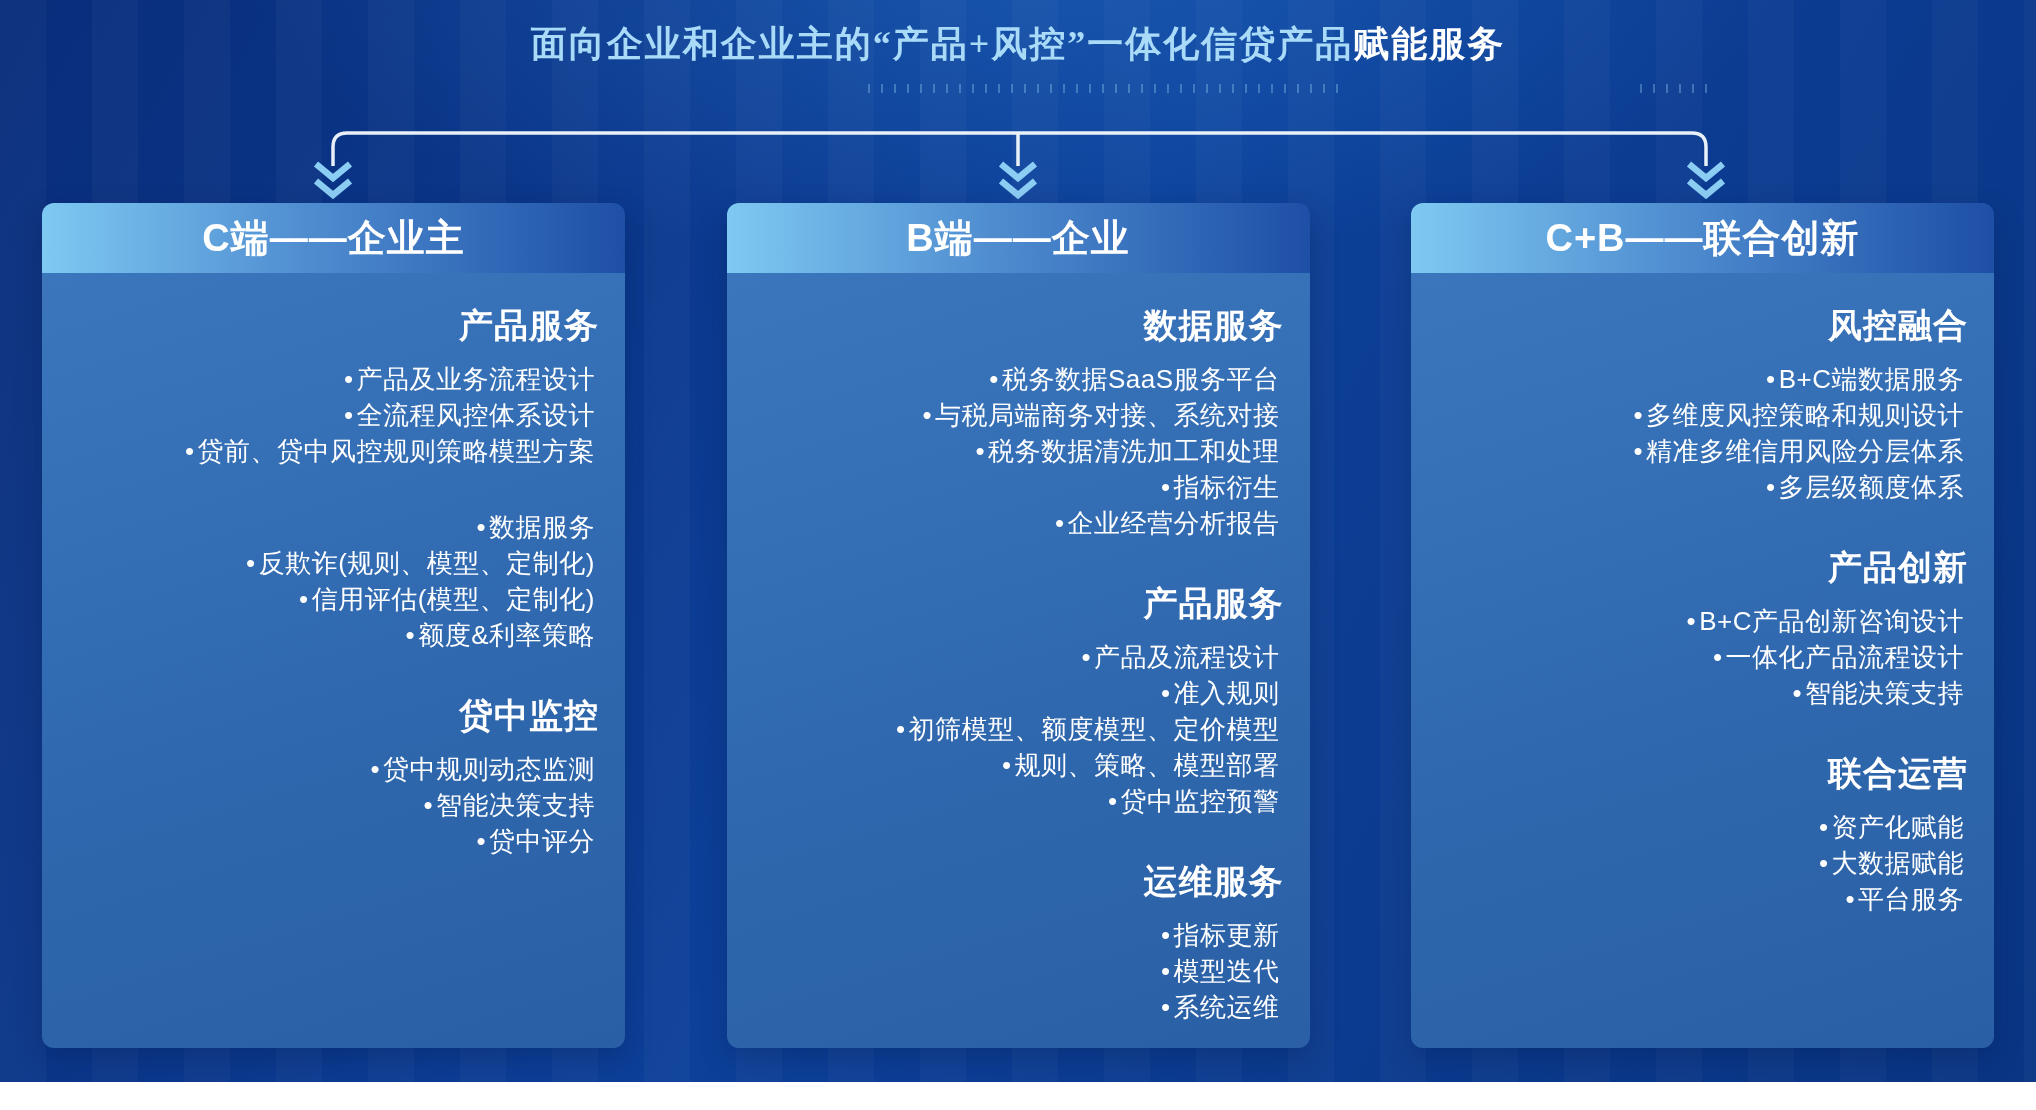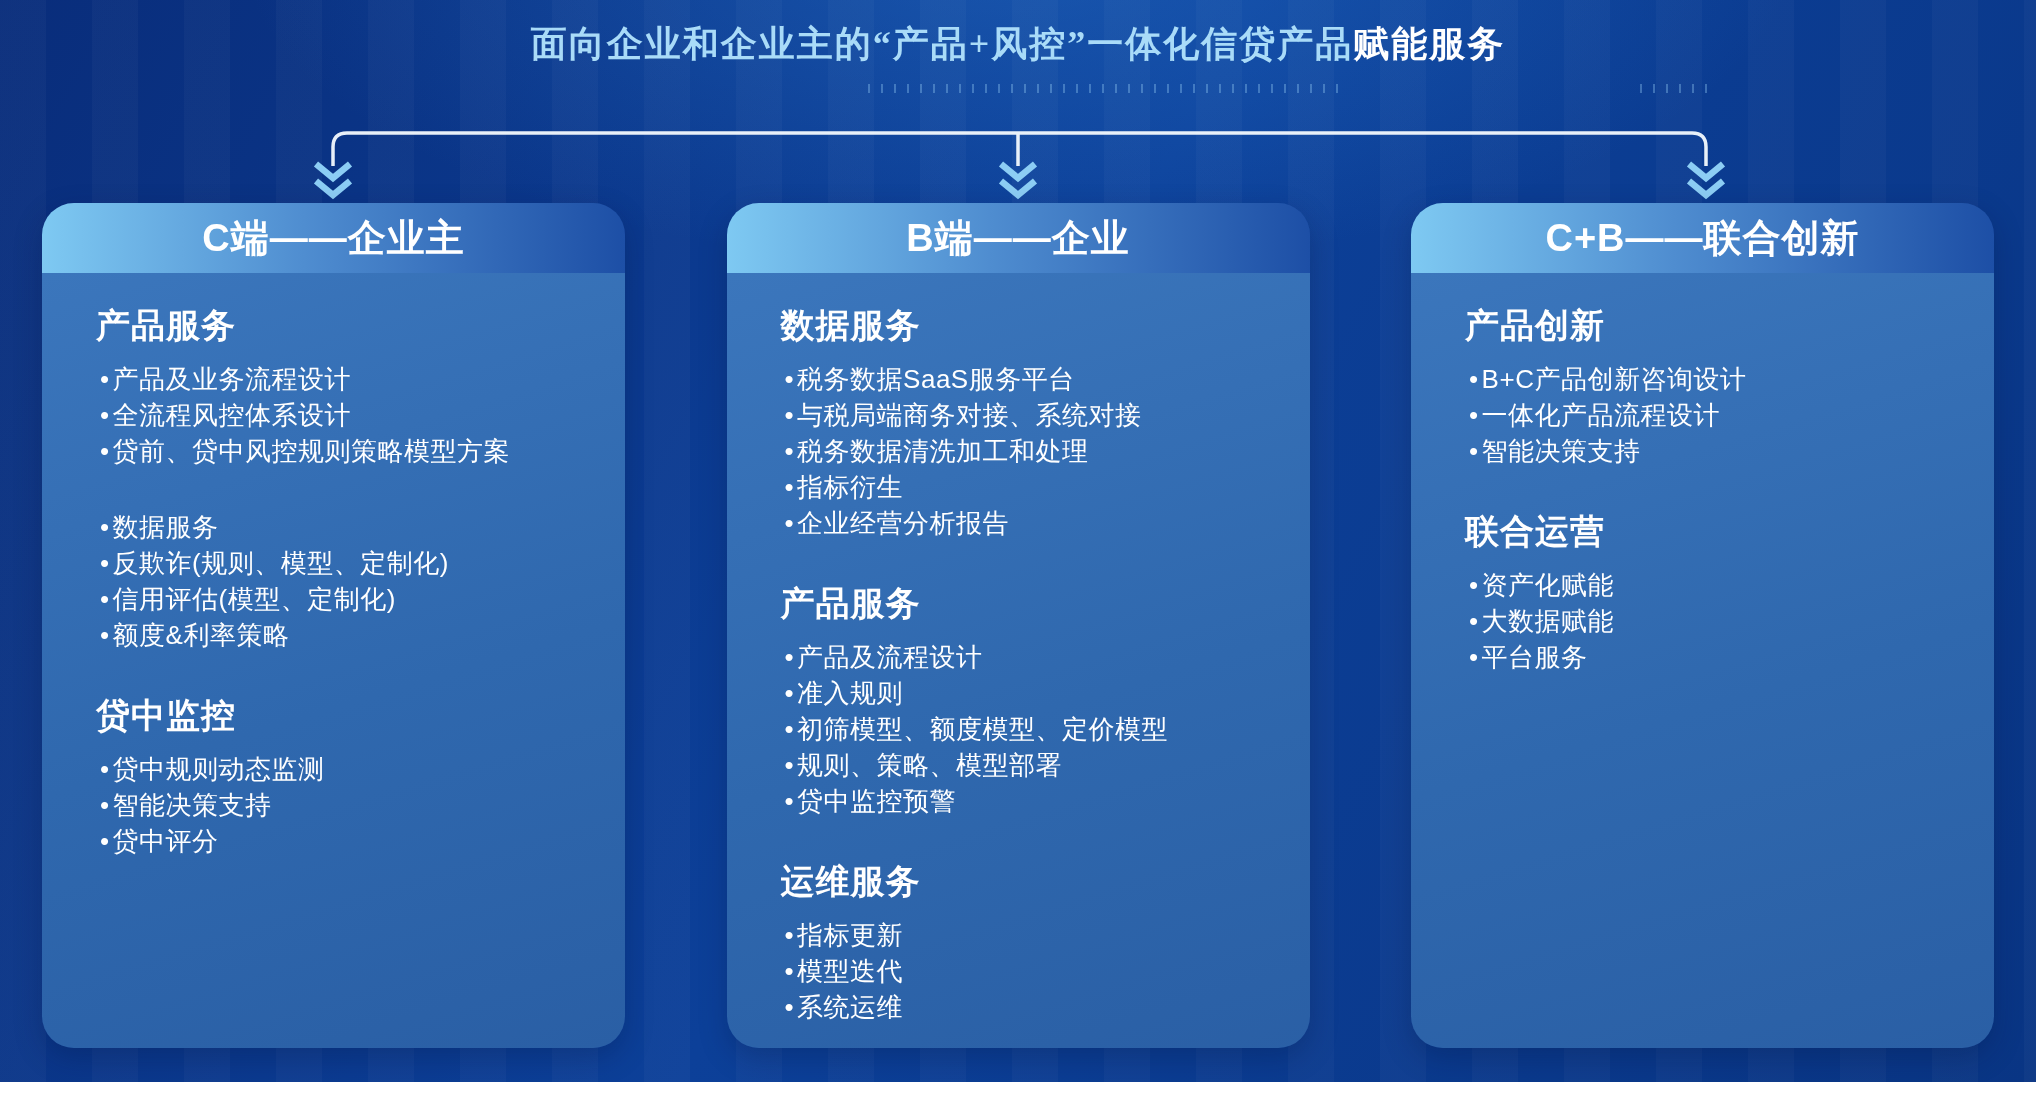--- a/index.html
+++ b/index.html
@@ -28,33 +28,33 @@
     text-align:center;font-size:36px;font-weight:bold;letter-spacing:2px;
     color:var(--title-light);white-space:nowrap;font-family:Liberation Serif, serif;
   }
   .title .hl{color:var(--text-white);}
   svg.connector{position:absolute;left:0;top:0;}
   .cards{
     position:absolute;left:42px;top:203px;width:1952px;
     display:flex;justify-content:space-between;
   }
   .card{
-    width:583px;height:845px;border-radius:32px;overflow:hidden;
+    width:583px;height:845px;border-radius:12px;overflow:hidden;
     display:flex;flex-direction:column;
     box-shadow:0 10px 28px rgba(4,20,60,0.25);
   }
   .card-header{
     height:70px;flex:0 0 70px;line-height:70px;text-align:center;
     font-size:38px;font-weight:bold;color:var(--text-white);letter-spacing:1px;
     background:linear-gradient(90deg, var(--header-left) 0%, #4f8dd0 45%, var(--header-right) 100%);
   }
   .card-body{
     flex:1;
     background:linear-gradient(163deg, var(--card-body-top) 0%, var(--card-body-mid) 55%, var(--card-body-bottom) 100%);
-    padding:30px 40px 0 54px;box-sizing:border-box;
+    padding:30px 26px 0 54px;box-sizing:border-box;text-align:right;
   }
   .sec{margin-bottom:40px;}
   .sec-title{margin:0 0 12px 0;font-size:34px;font-weight:bold;color:var(--text-white);letter-spacing:1px;}
   .sec-list{margin:4px;padding:0;list-style:none;}
   .sec-list li{
     font-size:26px;line-height:36px;color:var(--text-white);
     font-weight:400;letter-spacing:0.5px;white-space:nowrap;
   }
   .sec-list li::before{content:"•";margin-right:3px;}
   .footer-strip{position:absolute;left:0;bottom:0;width:100%;height:28px;background:var(--footer-strip);}
@@ -149,20 +149,29 @@
               <li class="item">模型迭代</li>
               <li class="item">系统运维</li>
             </ul>
           </div>
         </div>
       </section>
       <section class="card">
         <div class="card-header">C+B——联合创新</div>
         <div class="card-body">
           <div class="sec">
+            <h2 class="sec-title">风控融合</h2>
+            <ul class="sec-list">
+              <li class="item">B+C端数据服务</li>
+              <li class="item">多维度风控策略和规则设计</li>
+              <li class="item">精准多维信用风险分层体系</li>
+              <li class="item">多层级额度体系</li>
+            </ul>
+          </div>
+          <div class="sec">
             <h2 class="sec-title">产品创新</h2>
             <ul class="sec-list">
               <li class="item">B+C产品创新咨询设计</li>
               <li class="item">一体化产品流程设计</li>
               <li class="item">智能决策支持</li>
             </ul>
           </div>
           <div class="sec">
             <h2 class="sec-title">联合运营</h2>
             <ul class="sec-list">

